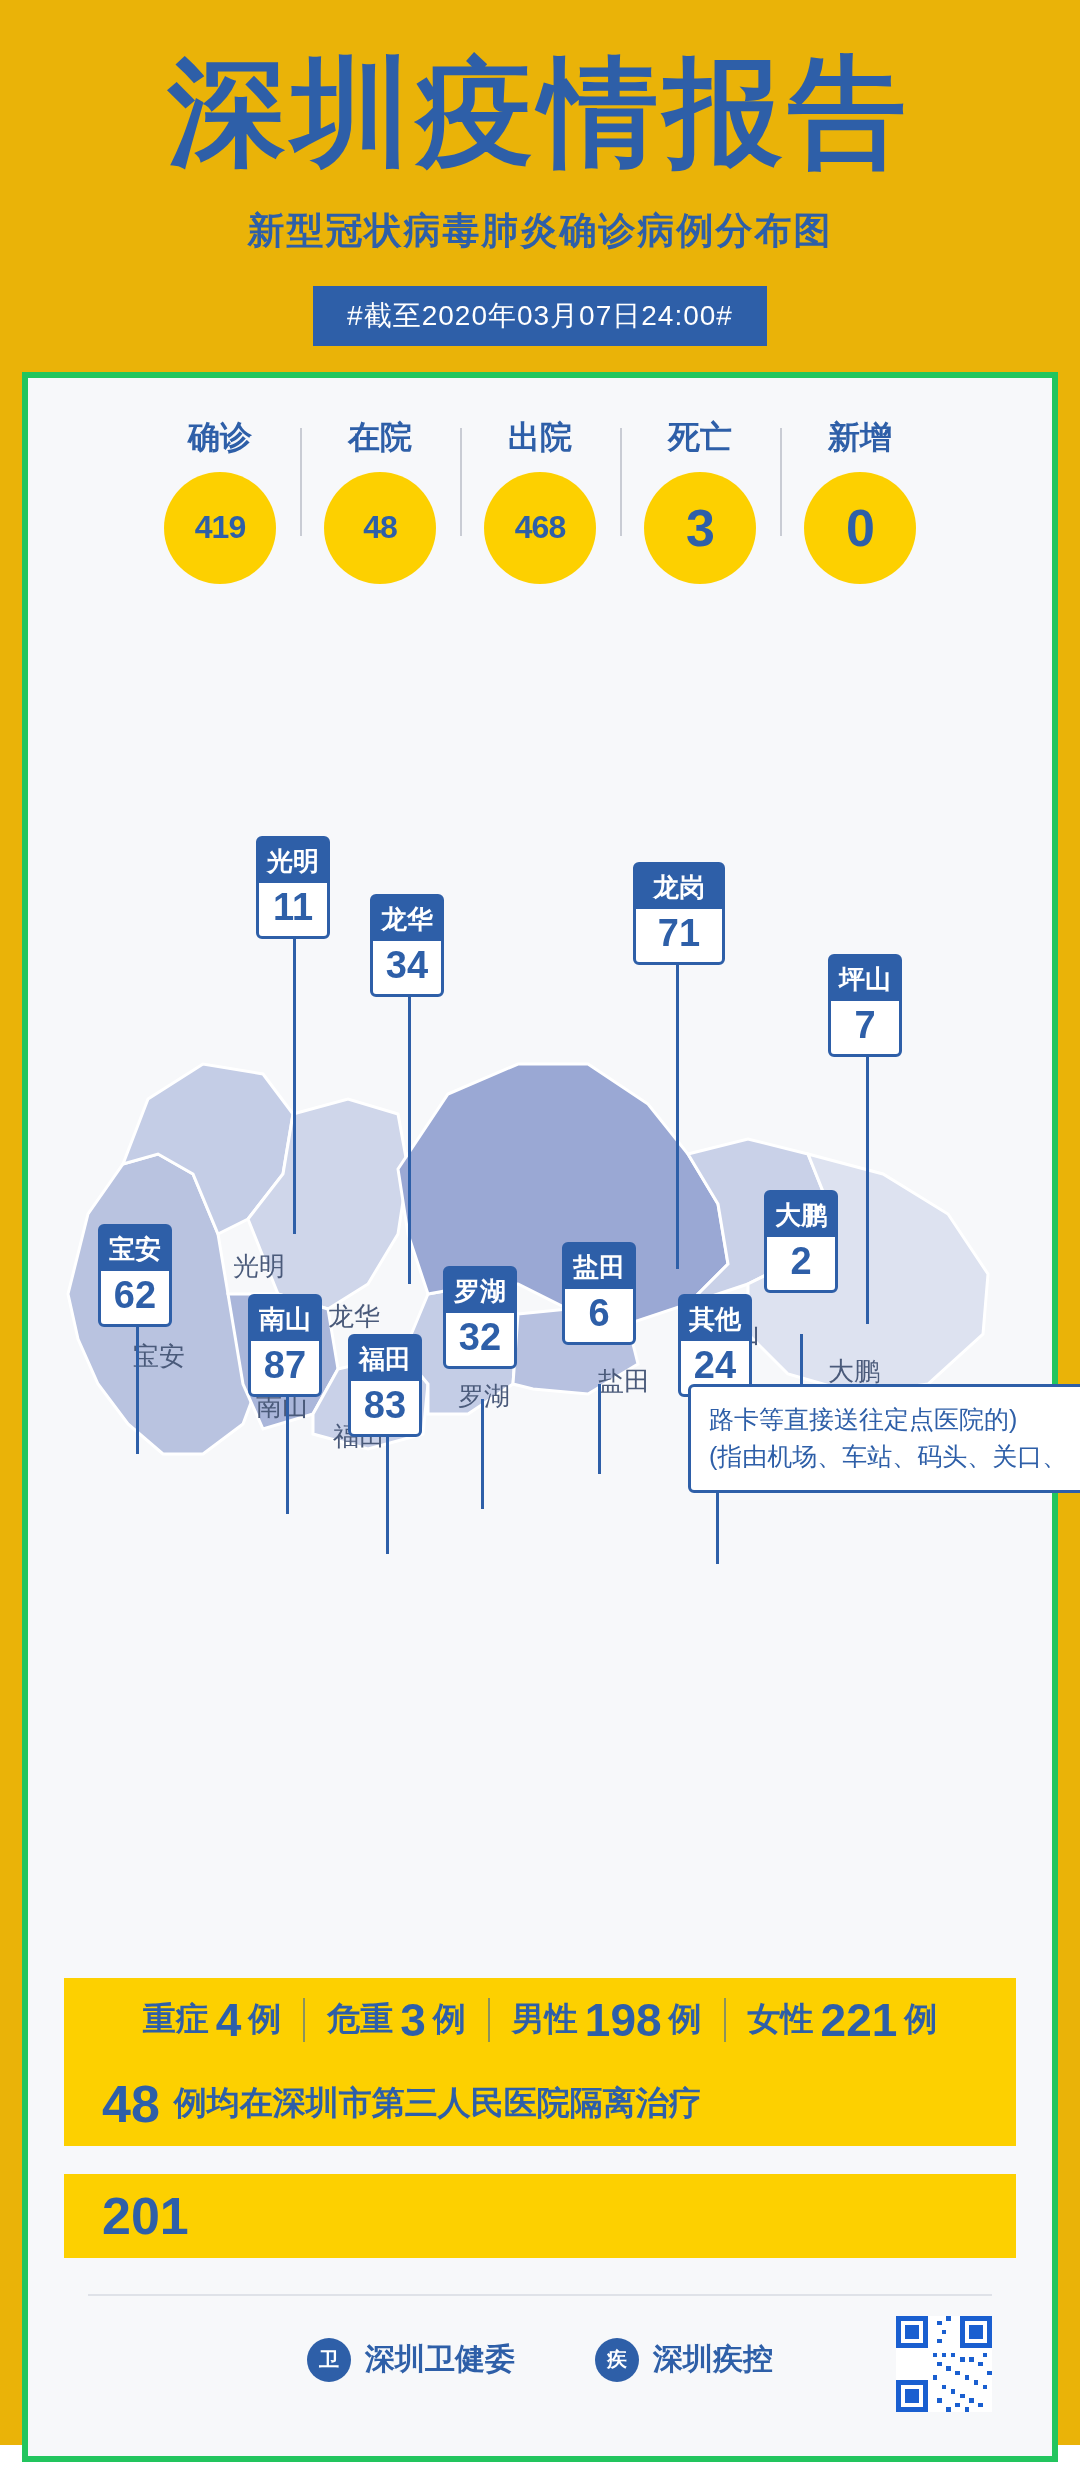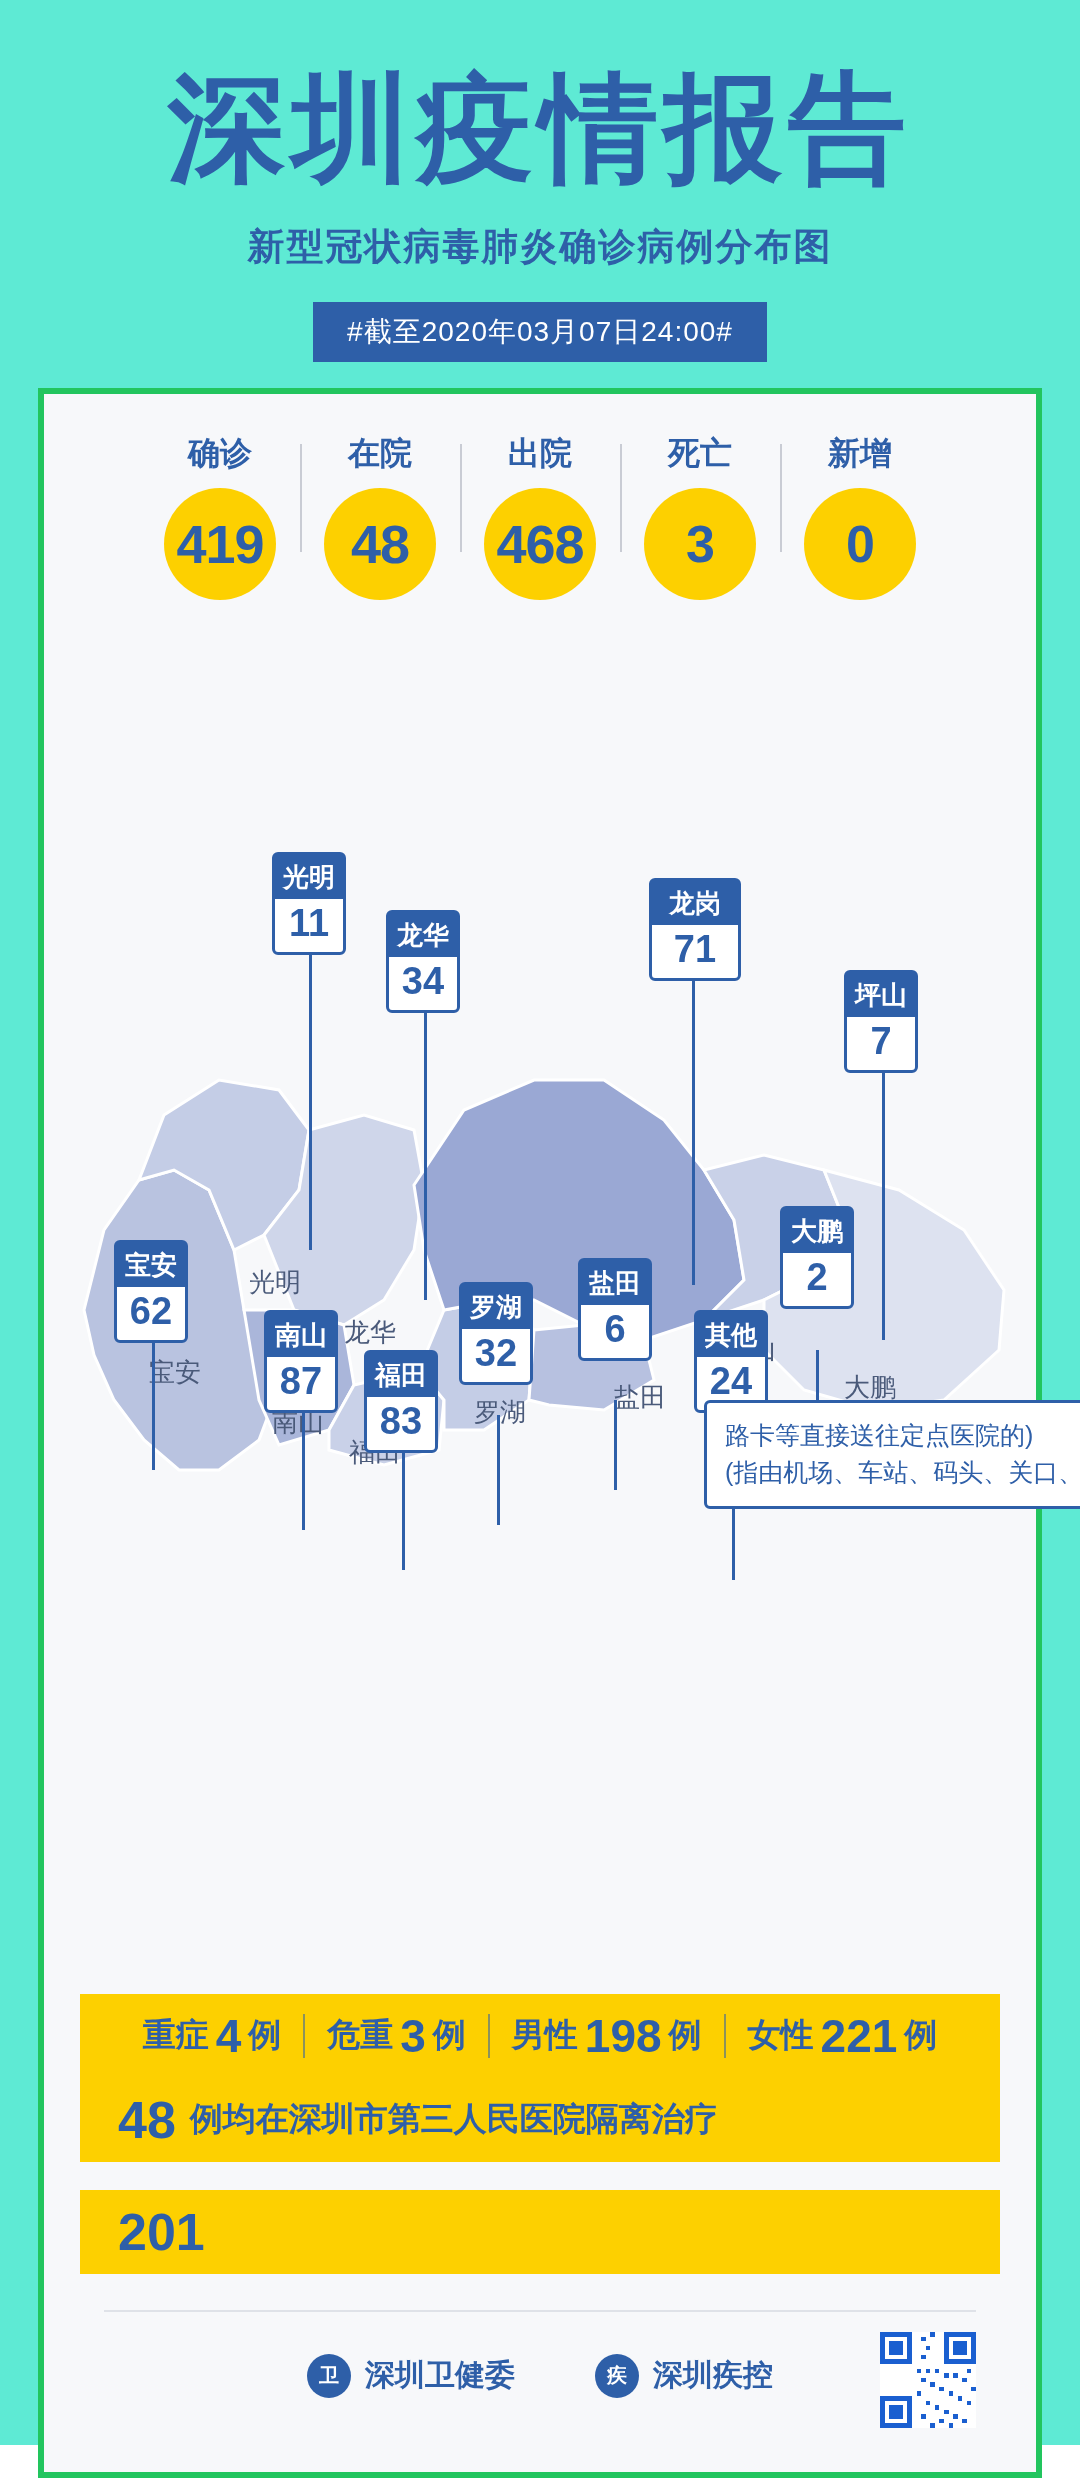--- a/index.html
+++ b/index.html
@@ -11,23 +11,23 @@
     width: 1080px;
     height: 2485px;
     font-family: "Liberation Sans", sans-serif;
     overflow: hidden;
     position: relative;
   }
   .page {
     position: relative;
     width: 1080px;
     height: 2445px;
-    background: #5eead4;
+    background: #eab308;
     box-sizing: border-box;
-    padding: 16px;
+    padding: 0;
   }
 
   
   .header {
     padding-top: 48px;
     text-align: center;
   }
   .main-title {
     font-size: 118px;
     font-weight: bold;
@@ -94,21 +94,21 @@
     width: 112px;
     height: 112px;
     border-radius: 50%;
     background: #fdd000;
     margin: 0 auto;
     display: flex;
     align-items: center;
     justify-content: center;
     color: #2e5fa8;
     font-weight: bold;
-    font-size: 54px;
+    font-size: 32px;
     letter-spacing: -1px;
   }
   .stat-circle.small-num { font-size: 52px; }
 
   
   .map-area {
     position: relative;
     width: 1036px;
     height: 1060px;
     margin-top: 10px;

